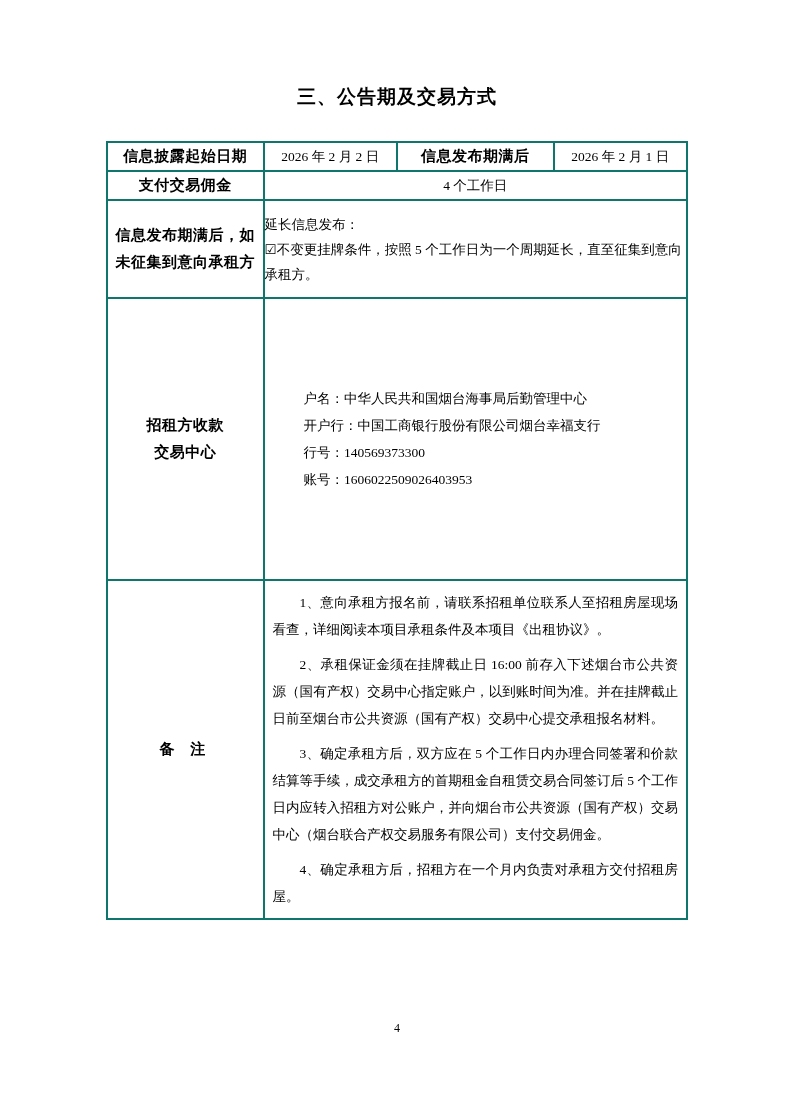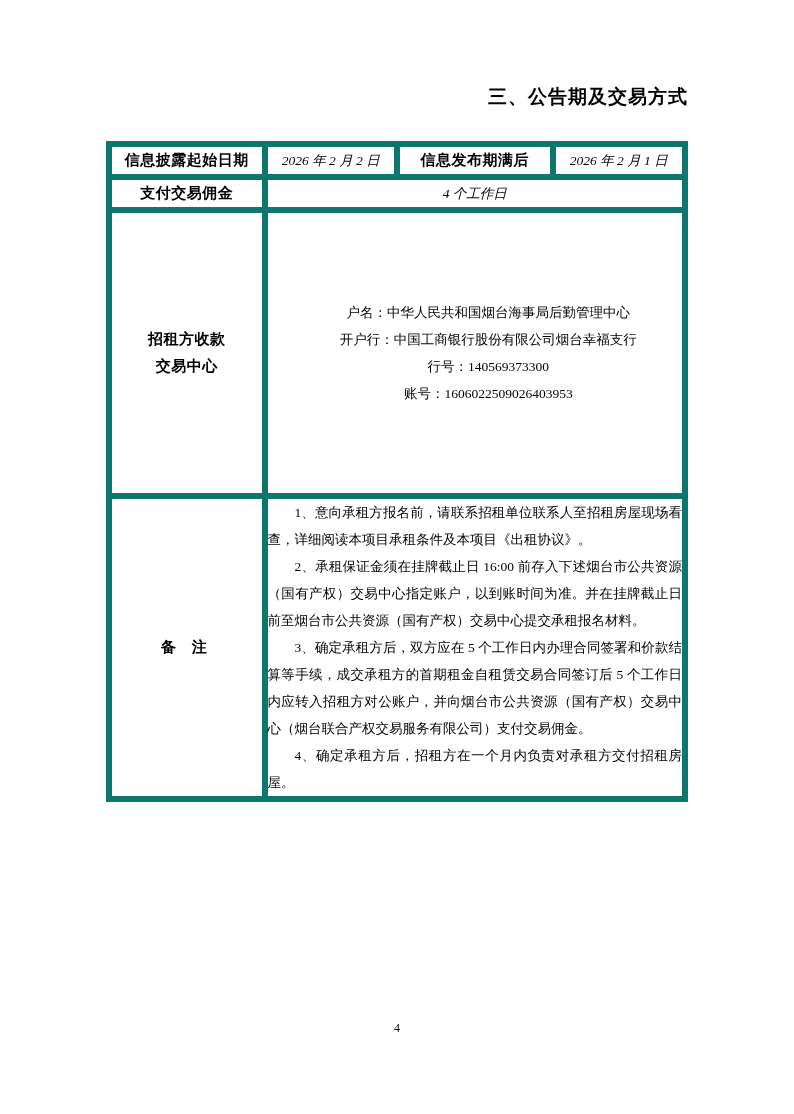--- a/index.html
+++ b/index.html
@@ -16,35 +16,35 @@
     overflow: hidden;
   }
   .page {
     width: 794px;
     height: 1114px;
     box-sizing: border-box;
     padding: 0 106px;
     position: relative;
   }
   .doc-title {
-    text-align: right;
+    text-align: center;
     font-size: 19px;
     font-weight: bold;
     letter-spacing: 1px;
     margin-top: 84px;
     margin-bottom: 31px;
     font-family: "Liberation Serif", "DejaVu Serif", serif;
   }
   table.main-table {
     width: 100%;
     border-collapse: collapse;
     table-layout: fixed;
   }
   table.main-table td {
-    border: 6px solid #0f766e;
+    border: 2px solid #0f766e;
     vertical-align: middle;
     padding: 0;
   }
   .label-cell {
     text-align: center;
     font-weight: bold;
     font-size: 15px;
     line-height: 27px;
     padding: 8px 6px;
     letter-spacing: 0.5px;
@@ -52,47 +52,45 @@
   .value-cell {
     font-size: 13.5px;
     line-height: 25px;
     padding: 8px 12px;
     text-align: left;
   }
   .value-center {
     text-align: center;
     font-size: 13.5px;
     padding: 8px 12px;
-    font-style: italic;
   }
   .para {
     font-size: 13.5px;
     line-height: 25px;
     margin: 0;
   }
   .para-indent {
     text-indent: 2em;
   }
   .acct-block {
     padding: 10px 12px 10px 12px;
-    text-align: center;
   }
   .acct-line {
     font-size: 13.5px;
     line-height: 27px;
     padding-left: 2em;
   }
   .notes-cell {
     font-size: 13.5px;
     line-height: 27px;
     padding: 10px 12px 6px 12px;
     text-align: justify;
   }
   .notes-cell p {
-    margin: 0;
+    margin: 8px;
     text-indent: 2em;
   }
   .label-spaced {
     letter-spacing: 6px;
     margin-top: 24px;
   }
   .page-number {
     position: absolute;
     bottom: 78px;
     left: 0;
@@ -122,20 +120,27 @@
         <td class="value-center">2026 年 2 月 2 日</td>
         <td class="label-cell">信息发布期满后</td>
         <td class="value-center">2026 年 2 月 1 日</td>
       </tr>
 
       <tr>
         <td class="label-cell">支付交易佣金</td>
         <td class="value-center" colspan="3">4 个工作日</td>
       </tr>
 
+      <tr>
+        <td class="label-cell" style="height:96px">信息发布期满后，如未征集到意向承租方</td>
+        <td class="value-cell" colspan="3">
+          <p class="para">延长信息发布：</p>
+          <p class="para">☑不变更挂牌条件，按照 5 个工作日为一个周期延长，直至征集到意向承租方。</p>
+        </td>
+      </tr>
 
 
       <tr>
         <td class="label-cell" style="height:280px">
           <div>招租方收款</div>
           <div>交易中心</div>
         </td>
         <td class="value-cell" colspan="3">
           <div class="acct-block">
             <div class="acct-line">户名：中华人民共和国烟台海事局后勤管理中心</div>

